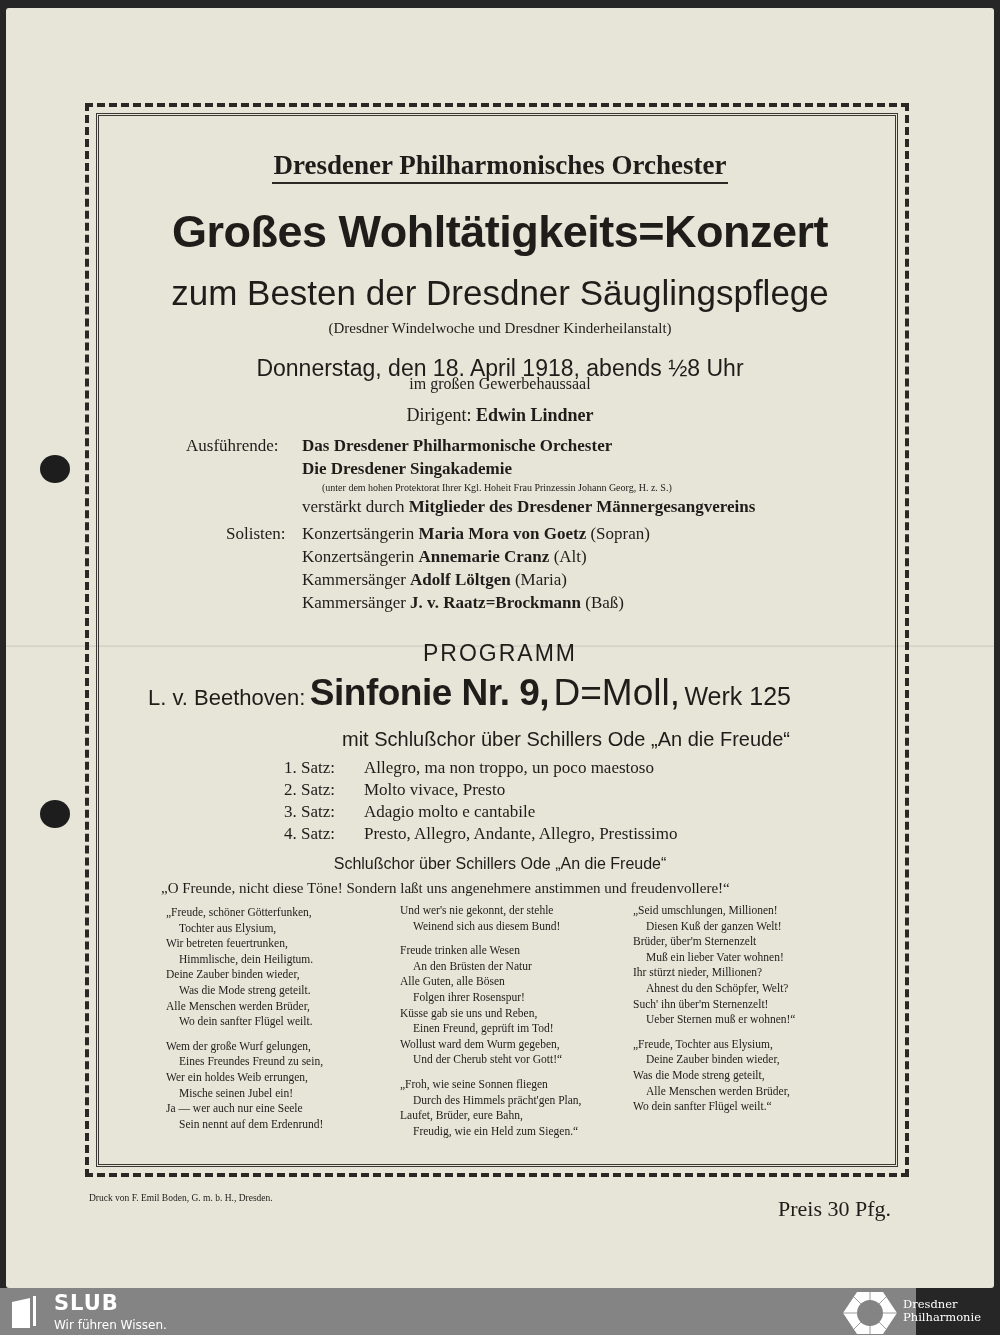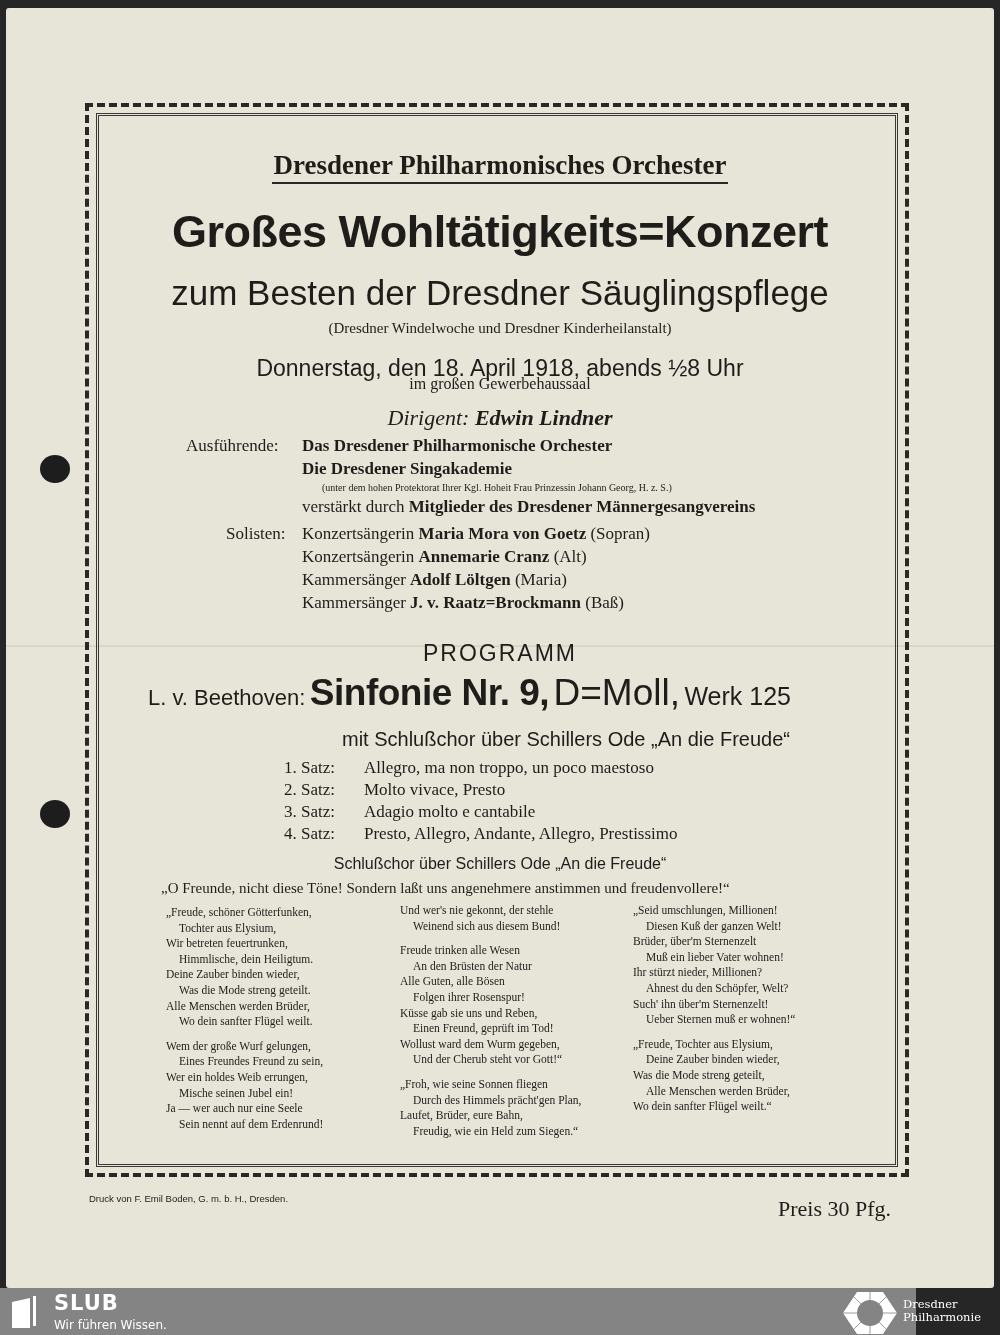--- a/index.html
+++ b/index.html
@@ -10,40 +10,40 @@
   .outer-border{position:absolute;left:85px;top:103px;width:824px;height:1074px;border:4px dashed #2a2824;box-sizing:border-box;}
   .inner-border{position:absolute;left:96px;top:113px;width:802px;height:1054px;border:3px double #3a3834;box-sizing:border-box;}
   .center{position:absolute;left:0;width:1000px;text-align:center;white-space:nowrap;}
   .orchestra{top:150px;font-family:"Liberation Serif",serif;font-weight:bold;font-size:27px;}
   .orchestra span{border-bottom:2px solid #2a2824;padding:0 2px 2px;}
   .title{top:206px;font-family:"Liberation Sans",sans-serif;font-weight:bold;font-size:45px;letter-spacing:-0.5px;}
   .subtitle{top:273px;font-family:"Liberation Sans",sans-serif;font-size:35px;}
   .paren{top:320px;font-family:"Liberation Serif",serif;font-size:15px;}
   .date{top:343px;font-family:"Liberation Sans",sans-serif;font-size:23px;margin-top:12px;}
   .venue{top:375px;font-family:"Liberation Serif",serif;font-size:16px;}
-  .conductor{top:405px;font-family:"Liberation Serif",serif;font-size:22px;font-style:italic;}
+  .conductor{top:405px;font-family:"Liberation Serif",serif;font-size:18px;}
   .conductor b{font-weight:bold;}
   .row{position:absolute;font-family:"Liberation Serif",serif;font-size:17px;white-space:nowrap;}
   .bold{font-weight:bold;}
   .small{font-size:10px;}
   .prog{top:640px;font-family:"Liberation Sans",sans-serif;font-size:23px;letter-spacing:2px;}
   .symph{position:absolute;top:672px;left:148px;white-space:nowrap;font-family:Liberation Sans, sans-serif;}
   .symph .comp{font-size:22px;}
   .symph .work{font-size:37px;font-weight:bold;letter-spacing:-0.5px;}
   .symph .key{font-size:37px;}
   .symph .opus{font-size:25px;}
   .choir{position:absolute;top:728px;left:342px;font-family:"Liberation Sans",sans-serif;font-size:20px;white-space:nowrap;}
   .mvt{position:absolute;left:284px;font-family:"Liberation Serif",serif;font-size:17px;white-space:nowrap;}
   .mvt .num{display:inline-block;width:80px;}
   .schluss{top:855px;font-family:"Liberation Sans",sans-serif;font-size:16px;}
   .ofreunde{position:absolute;top:880px;left:161px;font-family:"Liberation Serif",serif;font-size:15px;white-space:nowrap;}
   .col{position:absolute;font-family:"Liberation Serif",serif;font-size:11.5px;line-height:15.6px;white-space:nowrap;}
   .col .ind{padding-left:13px;}
   .col .gap{height:9px;}
-  .printer{position:absolute;top:1193px;left:89px;font-family:Liberation Sans, sans-serif;font-size:9.5px;}
+  .printer{position:absolute;top:1193px;left:89px;font-family:Liberation Serif, serif;font-size:9.5px;}
   .price{position:absolute;top:1196px;left:778px;font-family:"Liberation Serif",serif;font-size:22px;}
   .footer{position:absolute;left:0;top:1288px;width:916px;height:47px;background:#848484;color:#fff;}
   .slub-logo{position:absolute;left:8px;top:6px;}
   .slub-name{position:absolute;left:54px;top:3px;font-family:"DejaVu Sans",sans-serif;font-weight:bold;font-size:21px;letter-spacing:1px;}
   .slub-tag{position:absolute;left:54px;top:30px;font-family:"DejaVu Sans",sans-serif;font-size:12px;}
   .dp-logo{position:absolute;left:842px;top:3px;}
   .dp-name{position:absolute;left:903px;top:10px;font-family:"DejaVu Serif",serif;font-size:11.5px;line-height:13px;}
 </style>
 </head>
 <body>

